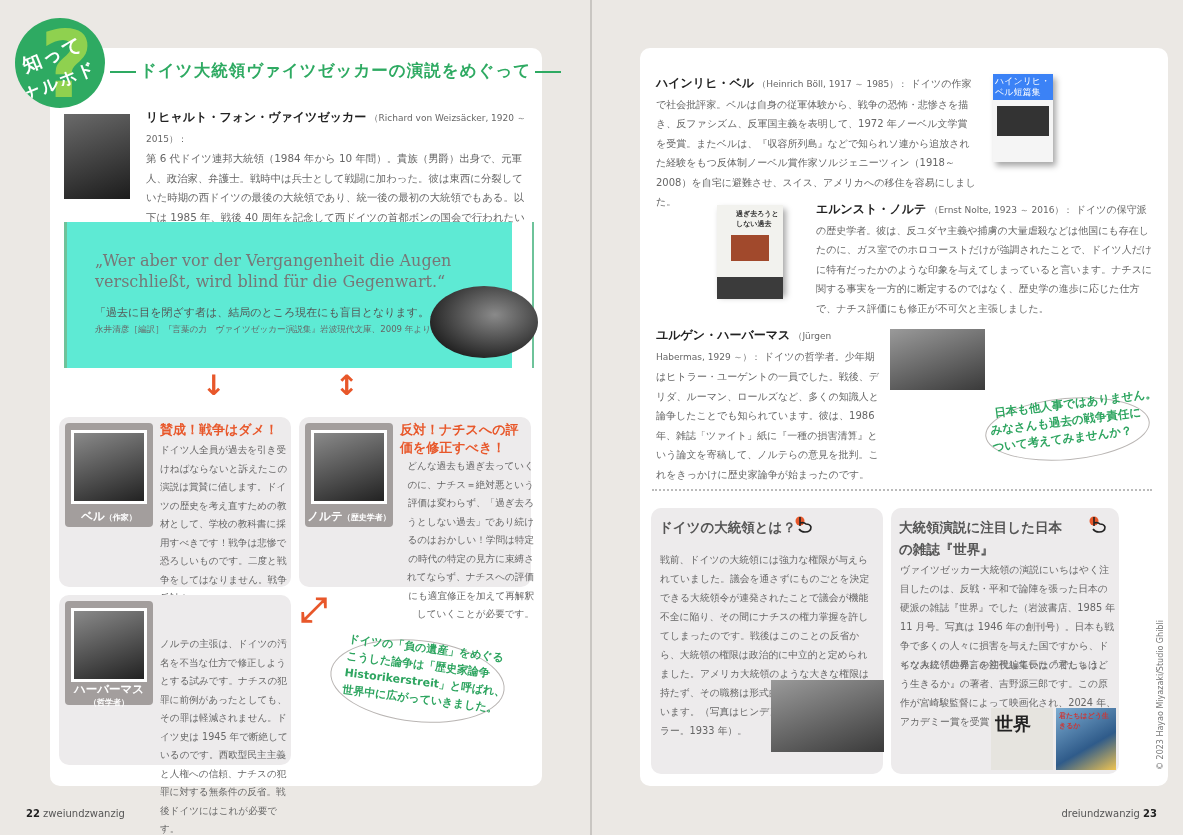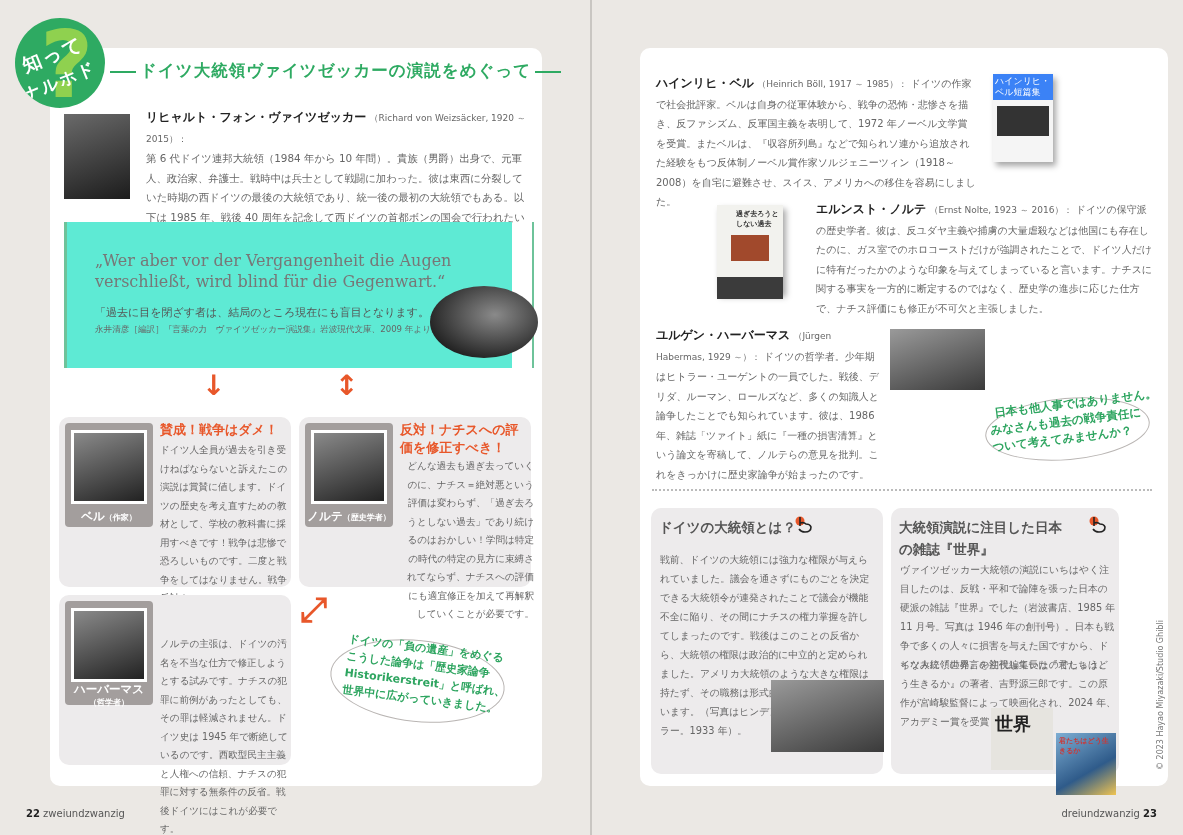--- a/index.html
+++ b/index.html
@@ -225,17 +225,17 @@
 
 <div class="info-card" style="left:891px;top:508px;width:228px;height:266px;">
   <div class="info-title" style="left:8px;top:8px;width:170px;">大統領演説に注目した日本の雑誌『世界』</div>
   <svg class="hand-icon" style="left:196px;top:4px;" viewBox="0 0 22 22">
     <circle cx="7" cy="9" r="4.5" fill="#e8572a"></circle>
     <path d="M7 5 L7 14 M7 11 Q11 10 13 12 Q17 12 18 15 Q18 20 12 20 Q8 20 6 17" stroke="#222" stroke-width="1.6" fill="none"></path>
   </svg>
   <div class="info-text" style="left:9px;top:52px;width:216px;">ヴァイツゼッカー大統領の演説にいちはやく注目したのは、反戦・平和で論陣を張った日本の硬派の雑誌『世界』でした（岩波書店、1985 年 11 月号。写真は 1946 年の創刊号）。日本も戦争で多くの人々に損害を与えた国ですから、ドイツ大統領の発言を注視していたのでしょう。</div>
   <div class="info-text" style="left:9px;top:147px;width:216px;"><span>ちなみに『世界』の初代編集長は『君たちはどう生きるか』の著者、吉野源三郎です。この原作が宮崎駿監督によって映画化され、2024 年、アカデミー賞を受賞しました。</span></div>
   <div style="position:absolute;left:100px;top:200px;width:62px;height:62px;background:#e6e4df;font-family:'DejaVu Serif',serif;font-weight:bold;font-size:18px;color:#222;padding:4px;">世界</div>
-  <div style="position:absolute;left:165px;top:200px;width:60px;height:62px;background:linear-gradient(150deg,#7eaed3,#2f5b8a 60%,#f0c451);color:#c83a3a;font-size:7px;font-weight:bold;padding:3px;margin-top:25px;">君たちはどう生きるか</div>
+  <div style="position:absolute;left:165px;top:200px;width:60px;height:62px;background:linear-gradient(150deg,#7eaed3,#2f5b8a 60%,#f0c451);color:#c83a3a;font-size:7px;font-weight:bold;padding:3px;">君たちはどう生きるか</div>
 </div>
 <div class="copyright" style="left:1156px;top:770px;">© 2023 Hayao Miyazaki/Studio Ghibli</div>
 
 <div class="folio" style="right:26px;"><span>dreiundzwanzig</span> <b>23</b></div>
 
 </body></html>

